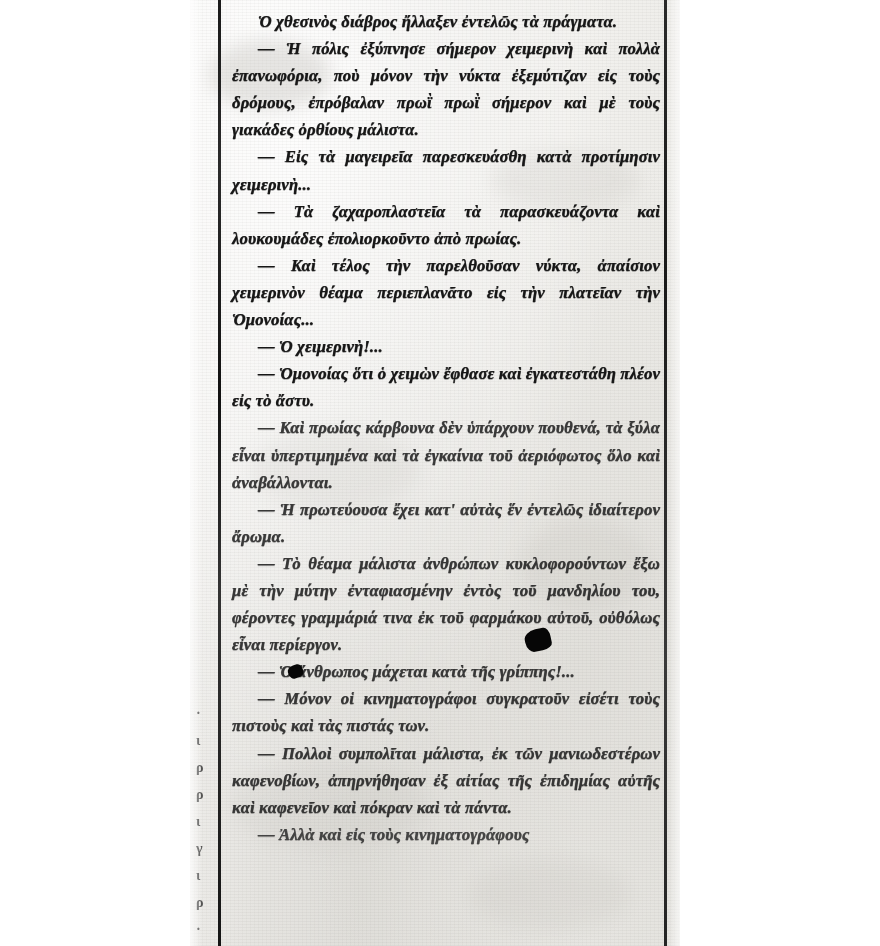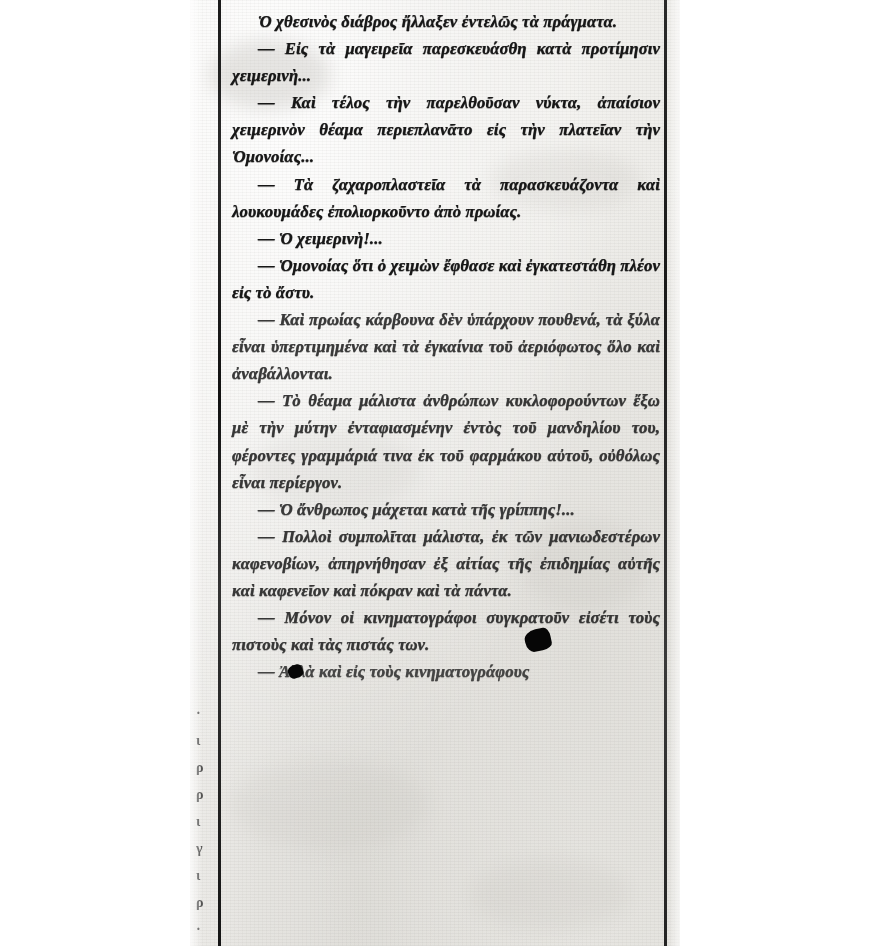--- a/index.html
+++ b/index.html
@@ -179,30 +179,32 @@
     <div class="blotch" style="left:330px; top:520px; width:130px; height:90px; opacity:.5;"></div>
     <div class="blotch" style="left:40px;  top:760px; width:200px; height:90px; opacity:.4;"></div>
     <div class="blotch" style="left:280px; top:860px; width:160px; height:70px; opacity:.45;"></div>
   </div>
 
   <div class="col-rule" id="rule-left"></div>
   <div class="col-rule" id="rule-right"></div>
 
   <div id="column-text">
     <p>Ὁ χθεσινὸς διάβρος ἤλλαξεν ἐντελῶς τὰ πράγματα.</p>
+    <p>— Ἡ πόλις ἐξύπνησε σήμερον χειμερινὴ καὶ πολλὰ ἐπανωφόρια, ποὺ μόνον τὴν νύκτα ἐξεμύτιζαν εἰς τοὺς δρόμους, ἐπρόβαλαν πρωῒ πρωῒ σήμερον καὶ μὲ τοὺς γιακάδες ὀρθίους μάλιστα.</p>
     <p>— Εἰς τὰ μαγειρεῖα παρεσκευάσθη κατὰ προτίμησιν χειμερινὴ...</p>
+    <p>— Τὰ ζαχαροπλαστεῖα τὰ παρασκευάζοντα καὶ λουκουμάδες ἐπολιορκοῦντο ἀπὸ πρωίας.</p>
     <p>— Καὶ τέλος τὴν παρελθοῦσαν νύκτα, ἀπαίσιον χειμερινὸν θέαμα περιεπλανᾶτο εἰς τὴν πλατεῖαν τὴν Ὁμονοίας...</p>
-    <p>— Τὰ ζαχαροπλαστεῖα τὰ παρασκευάζοντα καὶ λουκουμάδες ἐπολιορκοῦντο ἀπὸ πρωίας.</p>
     <p>— Ὁ χειμερινὴ!...</p>
     <p>— Ὁμονοίας ὅτι ὁ χειμὼν ἔφθασε καὶ ἐγκατεστάθη πλέον εἰς τὸ ἄστυ.</p>
     <p class="faded">— Καὶ πρωίας κάρβουνα δὲν ὑπάρχουν πουθενά, τὰ ξύλα εἶναι ὑπερτιμημένα καὶ τὰ ἐγκαίνια τοῦ ἀεριόφωτος ὅλο καὶ ἀναβάλλονται.</p>
+    <p class="faded">— Ἡ πρωτεύουσα ἔχει κατ' αὐτὰς ἕν ἐντελῶς ἰδιαίτερον ἄρωμα.</p>
     <p class="faded2">— Τὸ θέαμα μάλιστα ἀνθρώπων κυκλοφορούντων ἔξω μὲ τὴν μύτην ἐνταφιασμένην ἐντὸς τοῦ μανδηλίου του, φέροντες γραμμάριά τινα ἐκ τοῦ φαρμάκου αὐτοῦ, οὐθόλως εἶναι περίεργον.</p>
     <p class="faded">— Ὁ ἄνθρωπος μάχεται κατὰ τῆς γρίππης!...</p>
+    <p class="faded2">— Μόνον οἱ κινηματογράφοι συγκρατοῦν εἰσέτι τοὺς πιστοὺς καὶ τὰς πιστάς των.</p>
     <p class="faded2">— Πολλοὶ συμπολῖται μάλιστα, ἐκ τῶν μανιωδεστέρων καφενοβίων, ἀπηρνήθησαν ἐξ αἰτίας τῆς ἐπιδημίας αὐτῆς καὶ καφενεῖον καὶ πόκραν καὶ τὰ πάντα.</p>
-    <p class="faded2">— Μόνον οἱ κινηματογράφοι συγκρατοῦν εἰσέτι τοὺς πιστοὺς καὶ τὰς πιστάς των.</p>
     <p class="clipped">— Ἀλλὰ καὶ εἰς τοὺς κινηματογράφους</p>
   </div>
 
   <div class="ink-blob" id="blob-large"></div>
   <div class="ink-blob" id="blob-small"></div>
 
   <div id="margin-fragments">
     <span>·</span>
     <span>ι</span>
     <span>ρ</span>

